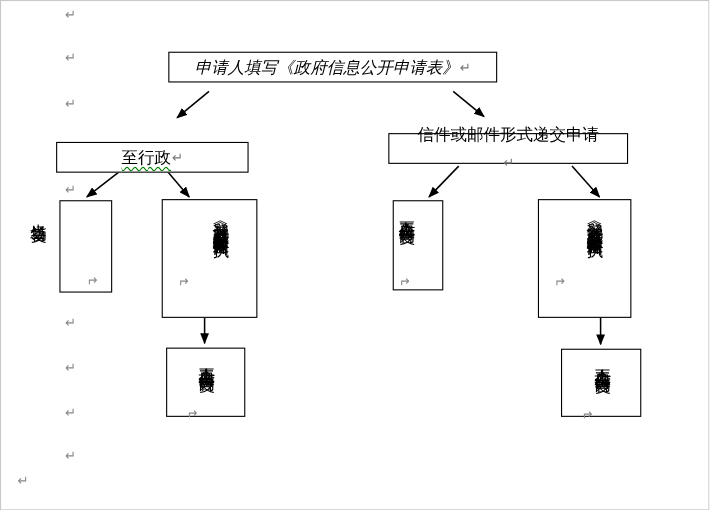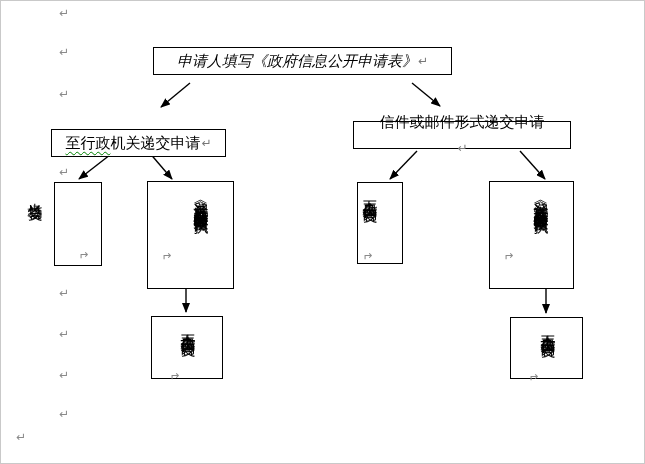--- a/index.html
+++ b/index.html
@@ -73,21 +73,20 @@
   <span class="pm" style="left:58px;top:407px">↵</span>
   <span class="pm" style="left:15px;top:430px">↵</span>
 
   <div id="box-title" class="box hbox">
     <span>申请人填写《政府信息公开申请表》</span>
       <span class="pm-inline">↵</span>
   </div>
 
   <div id="box-branch-left" class="box hbox">
     <span class="squiggle">至行政</span>
-      <span>机关递交申请</span>
       <span class="pm-inline">↵</span>
   </div>
 
   <div id="box-branch-right" class="box hbox">
     <span>信件或邮件形式递交申请</span>
       <span class="pm-inline">↵</span>
   </div>
 
   <div id="box-onsite" class="box vbox">
     <span>当场答复</span>

